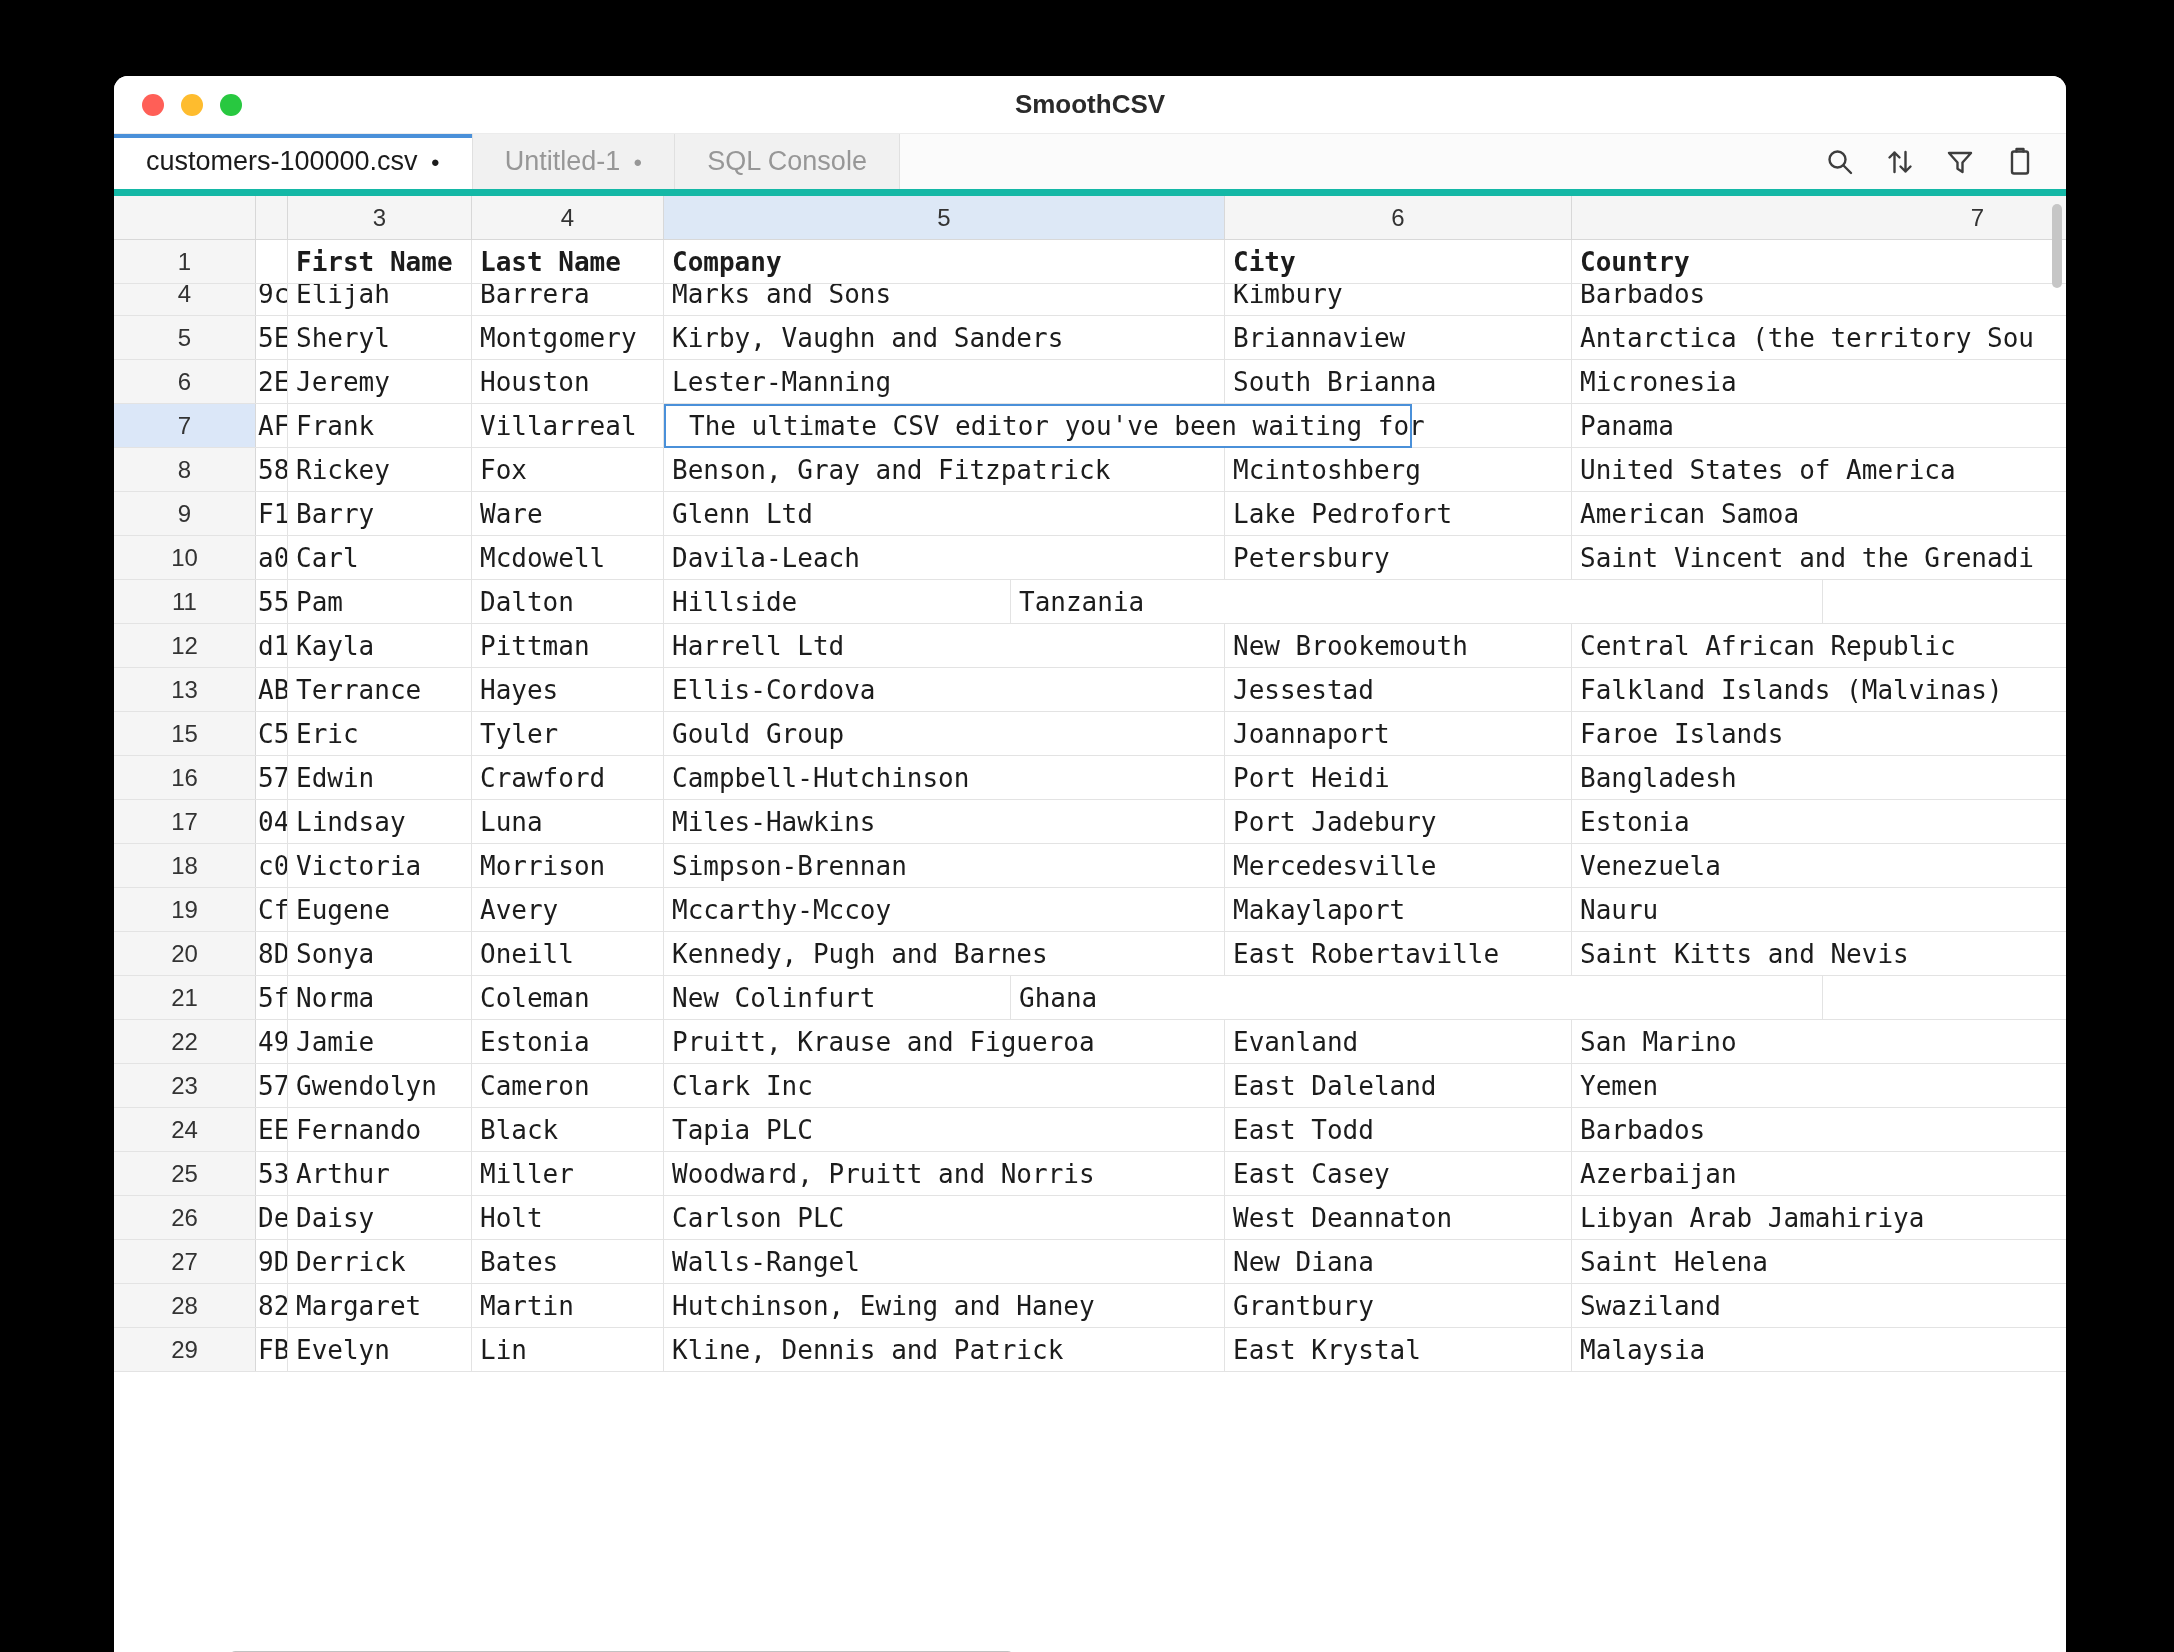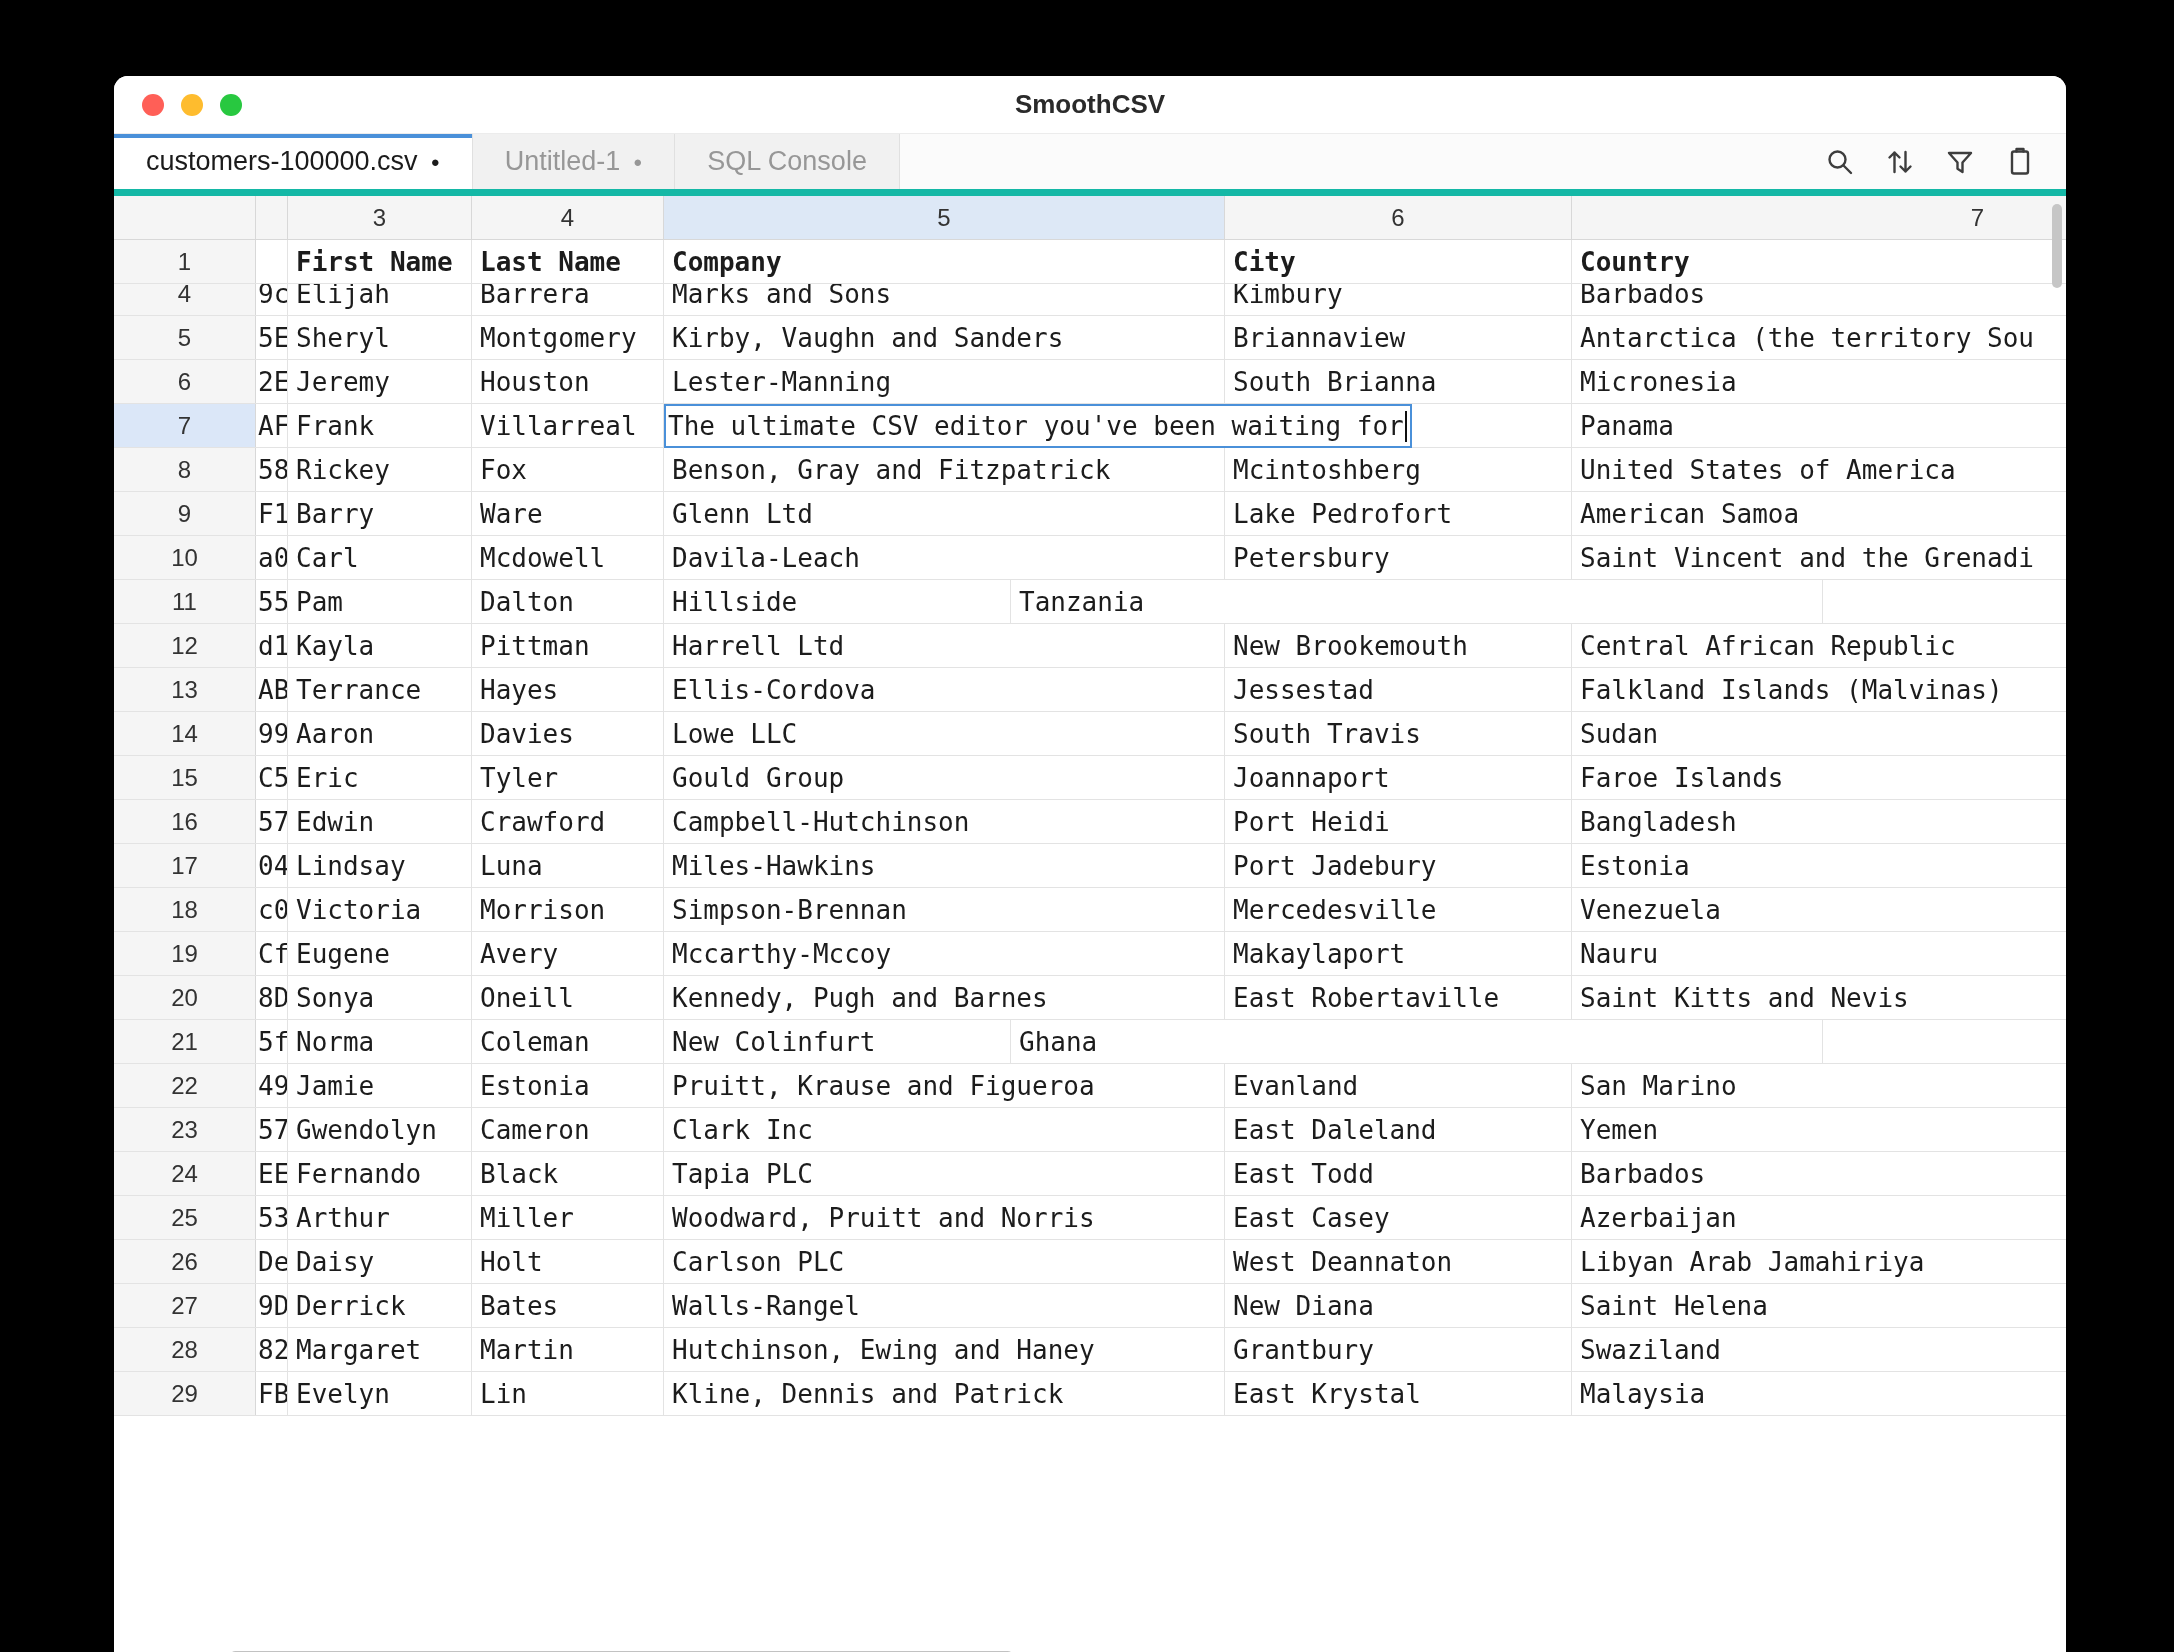--- a/index.html
+++ b/index.html
@@ -94,21 +94,21 @@
   .rownum.sel { background: #dbe7f8; }
   .header-row .cell { font-weight: bold; }
 
   .partial { height: 32px; overflow: hidden; }
   .partial .cell, .partial .rownum { height: 44px; margin-top: -12px; }
 
   .editing { position: relative; overflow: visible !important; }
   .editor {
     position: absolute; left: 0; top: 0; width: 748px; height: 44px;
     background: #fff; border: 2px solid #4a90d9; z-index: 10;
-    display: flex; align-items: center; padding-left: 2px; white-space: pre;
+    display: flex; align-items: center; padding-left: 23px; white-space: pre;
   }
   .caret { width: 2px; height: 31px; background: #101010; margin-left: 1px; animation: blink 1.1s step-end infinite; }
   @keyframes blink { 0% {opacity: 1;} 50% {opacity: 0;} 100% {opacity: 1;} }
 
   .vthumb {
     position: absolute; right: 4px; top: 8px; width: 10px; height: 84px;
     background: #c6c6c6; border-radius: 5px; z-index: 20;
   }
 
   
@@ -285,29 +285,20 @@
         <div class="row">
           <div class="rownum">13</div>
           <div class="cell sliver w-sl">AB</div>
           <div class="cell w-c3">Terrance</div>
           <div class="cell w-c4">Hayes</div>
           <div class="cell w-c5">Ellis-Cordova</div>
           <div class="cell w-c6">Jessestad</div>
           <div class="cell w-c7">Falkland Islands (Malvinas)</div>
         </div>
         <div class="row">
-          <div class="rownum">14</div>
-          <div class="cell sliver w-sl">99</div>
-          <div class="cell w-c3">Aaron</div>
-          <div class="cell w-c4">Davies</div>
-          <div class="cell w-c5">Lowe LLC</div>
-          <div class="cell w-c6">South Travis</div>
-          <div class="cell w-c7">Sudan</div>
-        </div>
-        <div class="row">
           <div class="rownum">15</div>
           <div class="cell sliver w-sl">C5</div>
           <div class="cell w-c3">Eric</div>
           <div class="cell w-c4">Tyler</div>
           <div class="cell w-c5">Gould Group</div>
           <div class="cell w-c6">Joannaport</div>
           <div class="cell w-c7">Faroe Islands</div>
         </div>
         <div class="row">
           <div class="rownum">16</div>

